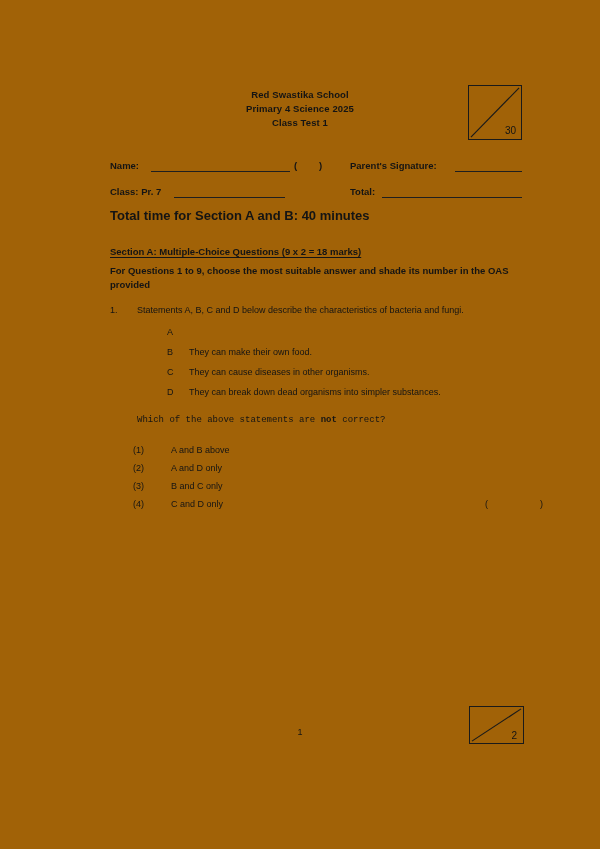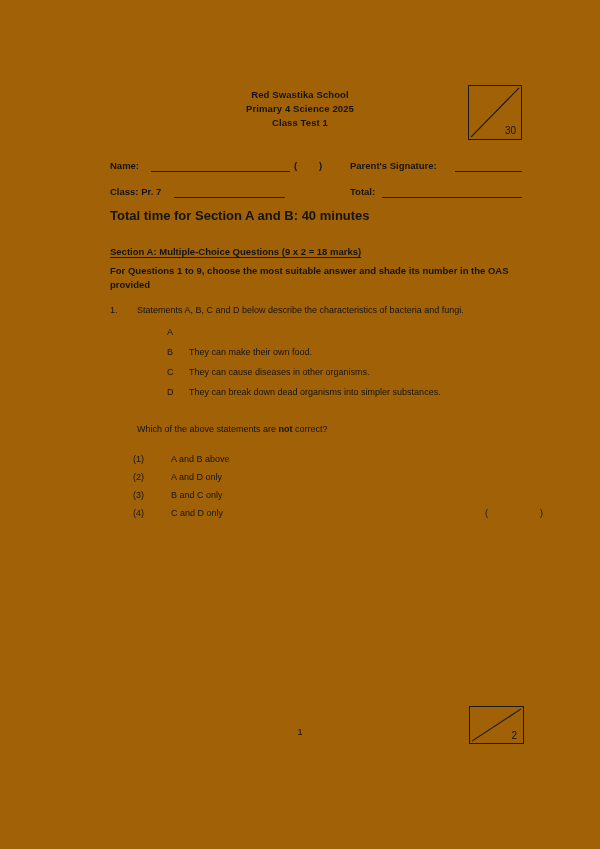--- a/index.html
+++ b/index.html
@@ -183,23 +183,24 @@
   .st-letter {
     position: absolute;
     left: 0;
     top: 0;
   }
   .st-text {
     display: block;
     margin-left: 22px;
   }
   #which-line {
-    margin-top: 17px;
+    margin-top: 8px;
     margin-left: 27px;
     line-height: 14px;
+    font-family: Liberation Mono, monospace;
   }
   #which-line b { font-weight: bold; }
   .options {
     margin-top: 16px;
     margin-left: 23px;
   }
   .option {
     position: relative;
     height: 18px;
     line-height: 14px;

